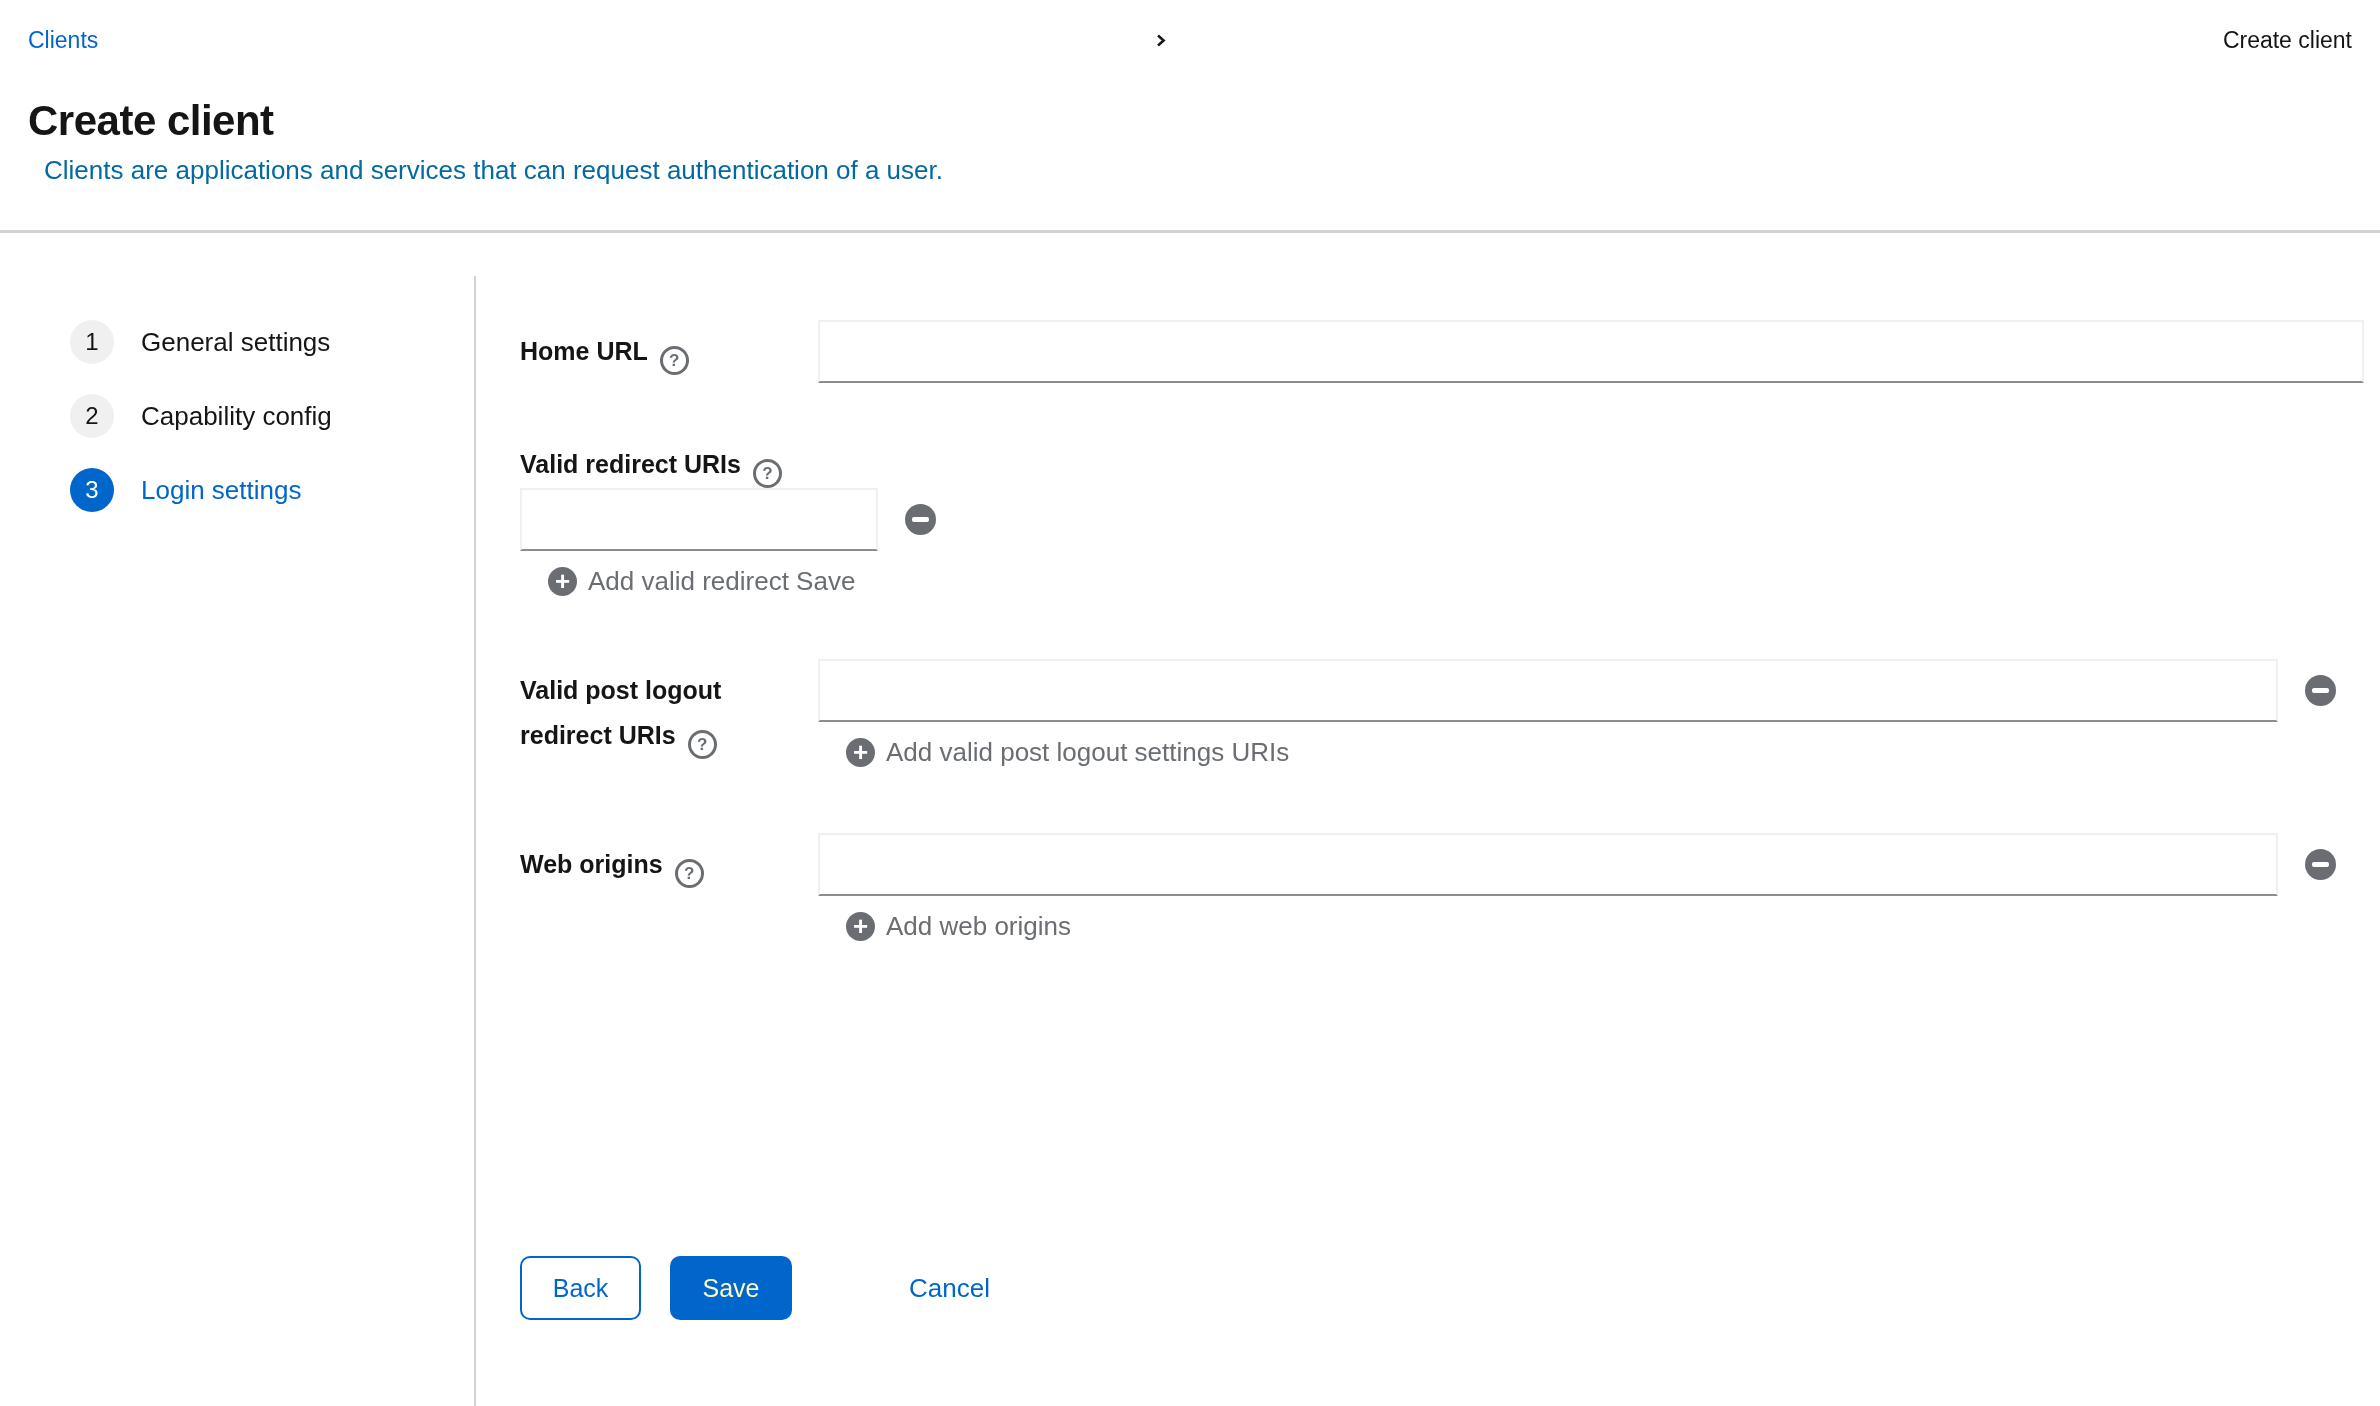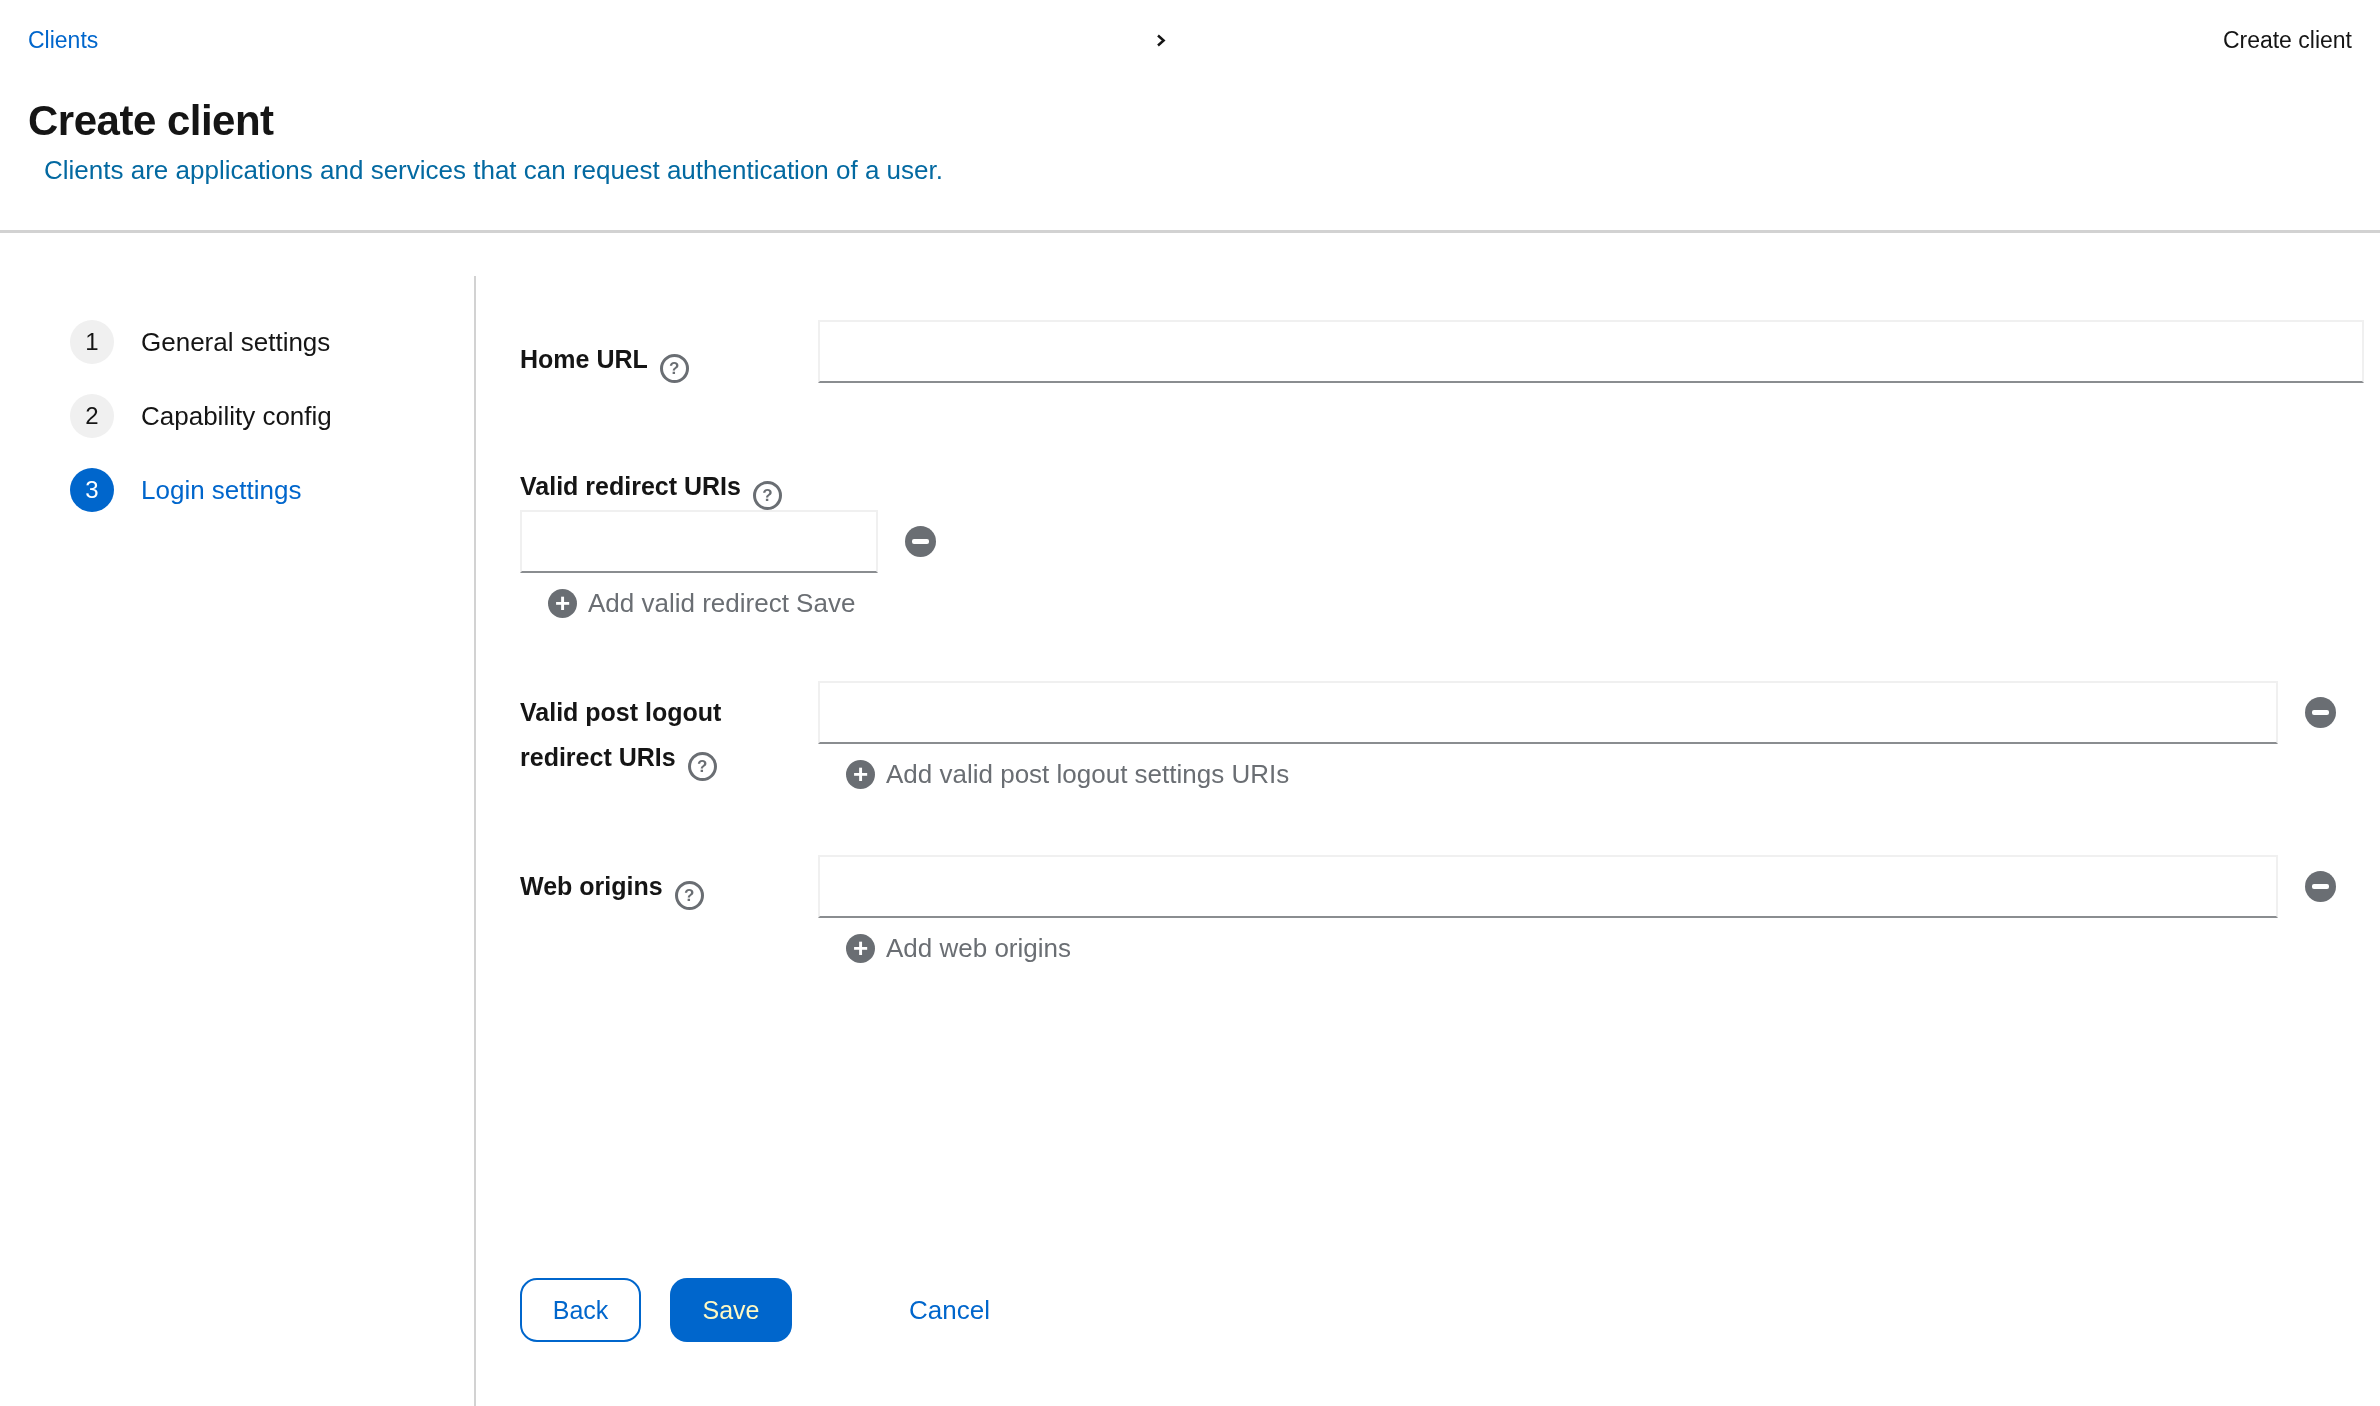--- a/index.html
+++ b/index.html
@@ -33,39 +33,39 @@
   .help-icon { display:inline-flex; align-items:center; justify-content:center;
                width:29px; height:29px; border:3px solid #6a6e73; border-radius:50%;
                color:#6a6e73; font-size:17px; font-weight:700; line-height:1;
                margin-left:12px; vertical-align:-6px; cursor:pointer; }
   .control { flex:1; min-width:0; }
   .text-input { display:block; width:100%; height:63px; background:#ffffff;
                 border:2px solid #f0f0f0; border-bottom:2px solid #8a8d90;
                 font-family:"Liberation Sans", sans-serif; font-size:25px; color:#151515;
                 padding:0 16px; outline:none; }
   .row-root { margin-bottom:43px; }
-  .row-home { margin-bottom:72px;align-items:flex-end; }
+  .row-home { margin-bottom:50px; }
   .row-redirect { margin-bottom:62px;flex-direction:column; }
   .row-postlogout { margin-bottom:65px; }
   .multi-line { display:flex; align-items:center; }
   .multi-line .text-input { flex:1; }
   .minus-btn { width:31px; height:31px; border-radius:50%; background:#6a6e73; border:none;
                margin-left:27px; margin-right:28px; flex-shrink:0; cursor:pointer;
                display:flex; align-items:center; justify-content:center; }
   .minus-bar { width:17px; height:5px; background:#ffffff; border-radius:2px; }
   .add-row { display:flex; align-items:center; margin-top:15px; margin-left:28px; height:31px;
              cursor:pointer; }
   .plus-icon { width:29px; height:29px; border-radius:50%; background:#6a6e73; color:#ffffff;
                display:flex; align-items:center; justify-content:center;
                font-size:26px; font-weight:700; line-height:1; flex-shrink:0; padding-bottom:2px; }
   .add-label { margin-left:11px; font-size:26px; color:#6a6e73; }
 
   
   .action-group { display:flex; align-items:center; margin-top:314px; }
-  .btn { height:64px; border-radius:17px; font-family:"Liberation Sans", sans-serif;
+  .btn { height:64px; border-radius:10px; font-family:"Liberation Sans", sans-serif;
          font-size:25px; cursor:pointer; }
   .btn-back { min-width:121px; background:#ffffff; color:#0066cc; border:2px solid #0066cc; }
   .btn-save { min-width:122px; background:#0066cc; color:#fef9c3; border:none; margin-left:29px; }
   .btn-cancel { margin-left:117px; background:none; border:none; color:#0066cc;
                 font-size:26px; cursor:pointer; font-family:"Liberation Sans", sans-serif; }
 </style>
 </head>
 <body>
 
 <div class="header">

